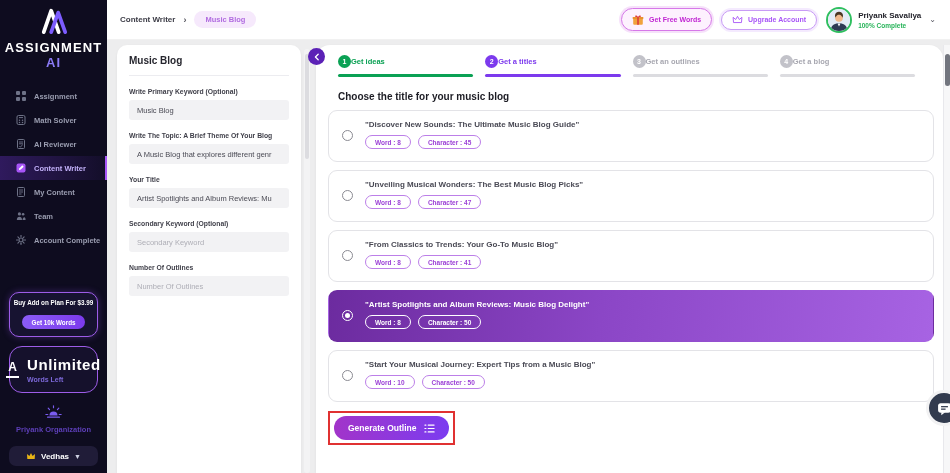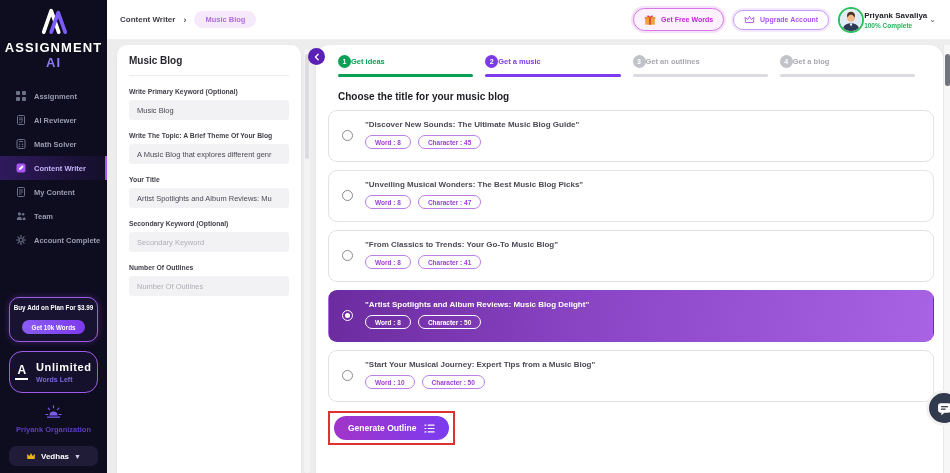--- a/index.html
+++ b/index.html
@@ -16,39 +16,39 @@
   .nav-item svg { width:10px; height:10px; color:#6e7287; flex-shrink:0; }
   .nav-item.active { color:#c3b1fa; background:linear-gradient(90deg, rgba(124,58,237,.30), rgba(124,58,237,.05)); border-right:2px solid #a855f7; }
   .nav-item.active svg { color:#a855f7; }
 
   .sidebar-bottom { margin-top:auto; padding:0 9px 7px; }
   .addon-card { border:1.5px solid #9d5ce8; border-radius:10px; background:#171331; padding:6px 3px 7px; text-align:center; box-shadow:0 0 7px rgba(150,80,240,.35); }
   .addon-title { font-size:6.3px; font-weight:700; color:#ffffff; margin-bottom:5px; }
   .addon-btn { background:linear-gradient(90deg,#8b5cf6,#7c3aed); border:none; border-radius:8px; color:#fff; font-size:6.3px; font-weight:700; padding:3.5px 10px; cursor:pointer; }
   .plan-card { margin-top:9px; border:1.5px solid #9d5ce8; border-radius:13px; background:#15112c; padding:9px 4px; display:flex; align-items:center; justify-content:center; gap:8px; }
   .plan-a { color:#fff; font-size:12px; font-weight:800; border-bottom:2px solid #fff; line-height:1.1; padding:0 2px 1px; }
-  .plan-title { font-size:11px; font-weight:800; color:#ffffff; letter-spacing:.6px; }
+  .plan-title { font-size:15px; font-weight:800; color:#ffffff; letter-spacing:.6px; }
   .plan-sub { font-size:7px; font-weight:600; color:#7c68d8; margin-top:3px; }
   .org { text-align:center; margin-top:11px; }
   .org-label { font-size:7.5px; font-weight:700; color:#5d3fb8; margin-top:3px; }
   .workspace-btn { margin-top:12px; width:100%; background:#201c38; border:none; border-radius:7px; height:20px; display:flex; align-items:center; justify-content:center; gap:5px; color:#fff; font-size:8px; font-weight:700; cursor:pointer; }
   .workspace-btn .chev { font-size:7px; color:#cfd2e3; }
 
   
   .right-col { flex:1; display:flex; flex-direction:column; }
   .topbar { height:40px; background:#ffffff; display:flex; align-items:center; justify-content:space-between; padding:0 14px 0 13px; border-bottom:1px solid #f1f1f1; }
   .breadcrumb { display:flex; align-items:center; gap:8px; }
   .crumb-parent { font-size:8px; font-weight:700; color:#3c3c46; cursor:pointer; }
   .crumb-sep { font-size:9px; color:#55555e; font-weight:700; }
   .crumb-pill { background:#f6e9fc; color:#b16ce0; font-size:7.5px; font-weight:700; padding:4px 11px; border-radius:11px; cursor:pointer; }
   .top-actions { display:flex; align-items:center; gap:9px; }
   .pill-btn { display:flex; align-items:center; gap:5px; border-radius:13px; font-size:7px; font-weight:700; padding:4.5px 10px; cursor:pointer; }
   .free-words { border:1px solid #d678e8; background:#fdf1fe; color:#c026d3; box-shadow:0 0 0 2px rgba(214,120,232,.22); }
   .upgrade { border:1px solid #c89bf5; background:#ffffff; color:#a855f7; box-shadow:0 0 0 2px rgba(168,85,247,.12); }
-  .user-chip { display:flex; align-items:center; cursor:pointer; }
+  .user-chip { display:flex; align-items:center; gap:6px; cursor:pointer; }
   .avatar { width:26px; height:26px; border-radius:50%; border:2px solid #2fbf5f; overflow:hidden; flex-shrink:0; }
   .user-name { font-size:8px; font-weight:800; color:#23232b; }
   .user-progress { font-size:6.5px; font-weight:800; color:#28b45a; margin-top:2px; }
   .user-chev { font-size:8px; color:#5b5b66; margin-left:2px; }
 
   .content { flex:1; background:#ededee; display:flex; padding:5px 0 0 10px; min-height:0; }
 
   
   .form-panel { width:184px; background:#fff; border-radius:10px 10px 0 0; padding:10px 12px; box-shadow:0 1px 3px rgba(0,0,0,.06); flex-shrink:0; }
   .form-title { font-size:10px; font-weight:800; color:#26262e; padding-bottom:9px; border-bottom:1px solid #ececf0; }
@@ -115,37 +115,37 @@
         <svg viewBox="0 0 10 10" fill="currentColor">
             <rect x="0" y="0" width="4" height="4" rx="1"></rect>
             <rect x="6" y="0" width="4" height="4" rx="1"></rect>
             <rect x="0" y="6" width="4" height="4" rx="1"></rect>
             <rect x="6" y="6" width="4" height="4" rx="1"></rect>
           </svg>
         <span>Assignment</span>
       </div>
       <div class="nav-item">
         <svg viewBox="0 0 10 10">
-            <rect x="1.5" y="0.5" width="7" height="9" rx="1" fill="none" stroke="currentColor" stroke-width="1"></rect>
-            <line x1="3" y1="3" x2="7" y2="3" stroke="currentColor" stroke-width=".9"></line>
-            <line x1="3" y1="4.8" x2="7" y2="4.8" stroke="currentColor" stroke-width=".9"></line>
-            <path d="M3.4 7 L4.4 8 L6.7 5.8" fill="none" stroke="currentColor" stroke-width="1"></path>
-          </svg>
-        <span>AI Reviewer</span>
-      </div>
-      <div class="nav-item">
-        <svg viewBox="0 0 10 10">
             <rect x="1" y="0.5" width="8" height="9" rx="1.5" fill="none" stroke="currentColor" stroke-width="1"></rect>
             <line x1="3" y1="2.6" x2="7" y2="2.6" stroke="currentColor" stroke-width="1"></line>
             <circle cx="3.5" cy="5.3" r=".75" fill="currentColor"></circle>
             <circle cx="6.5" cy="5.3" r=".75" fill="currentColor"></circle>
             <circle cx="3.5" cy="7.5" r=".75" fill="currentColor"></circle>
             <circle cx="6.5" cy="7.5" r=".75" fill="currentColor"></circle>
           </svg>
         <span>Math Solver</span>
+      </div>
+      <div class="nav-item">
+        <svg viewBox="0 0 10 10">
+            <rect x="1.5" y="0.5" width="7" height="9" rx="1" fill="none" stroke="currentColor" stroke-width="1"></rect>
+            <line x1="3" y1="3" x2="7" y2="3" stroke="currentColor" stroke-width=".9"></line>
+            <line x1="3" y1="4.8" x2="7" y2="4.8" stroke="currentColor" stroke-width=".9"></line>
+            <path d="M3.4 7 L4.4 8 L6.7 5.8" fill="none" stroke="currentColor" stroke-width="1"></path>
+          </svg>
+        <span>AI Reviewer</span>
       </div>
       <div class="nav-item active">
         <svg viewBox="0 0 10 10">
             <rect x="0.5" y="0.5" width="9" height="9" rx="2" fill="currentColor"></rect>
             <path d="M2.8 7.3 L3.4 5.2 L6.3 2.3 L7.7 3.7 L4.8 6.6 Z" fill="#ffffff"></path>
           </svg>
         <span>Content Writer</span>
       </div>
       <div class="nav-item">
         <svg viewBox="0 0 10 10">
@@ -299,21 +299,21 @@
           <div class="step done">
             <div class="step-head">
               <span class="step-circle">1</span>
               <span class="step-label">Get ideas</span>
             </div>
             <div class="step-bar"></div>
           </div>
           <div class="step active">
             <div class="step-head">
               <span class="step-circle">2</span>
-              <span class="step-label">Get a music</span>
+              <span class="step-label">Get a titles</span>
             </div>
             <div class="step-bar"></div>
           </div>
           <div class="step pending">
             <div class="step-head">
               <span class="step-circle">3</span>
               <span class="step-label">Get an outlines</span>
             </div>
             <div class="step-bar"></div>
           </div>

